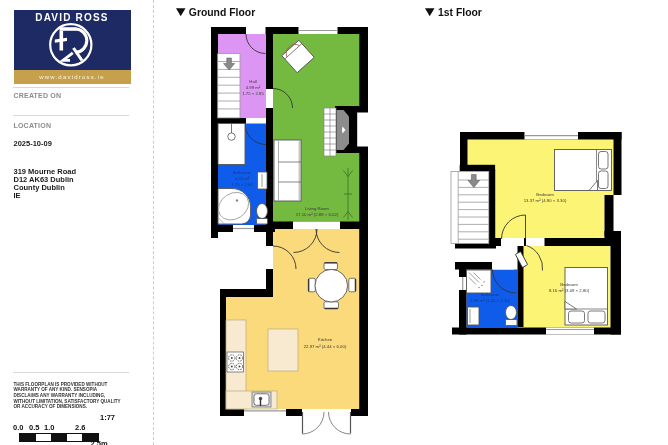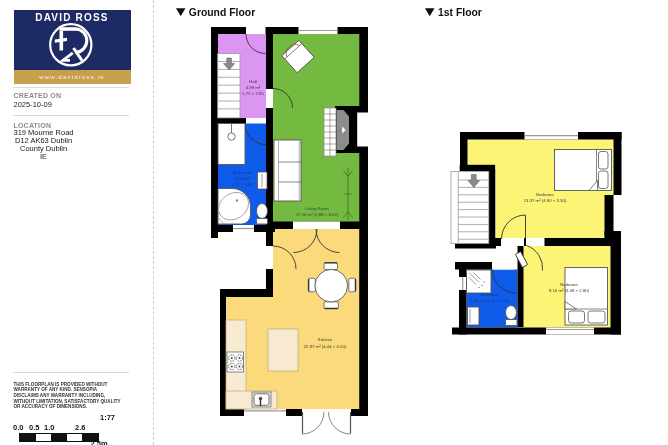--- a/index.html
+++ b/index.html
@@ -1,21 +1,21 @@
 <!DOCTYPE html>
 <html><head>
 <meta charset="utf-8">
 <style>
   html,body{margin:0;padding:0;}
   body{width:668px;height:445px;position:relative;background:#fff;
        font-family:"Liberation Sans", sans-serif;overflow:hidden;}
   .abs{position:absolute;}
   .divider{position:absolute;left:13px;width:116px;height:1px;background:#d9d9d9;}
   .graybold{color:#8c8c8c;font-weight:bold;font-size:7px;letter-spacing:.2px;}
-  .blackbold{color:#1a1a1a;font-weight:normal;font-size:7.5px;}
+  .blackbold{color:#1a1a1a;font-weight:bold;font-size:7.5px;margin-top:39px;}
 </style>
 </head>
 <body>
 
   <div class="abs" style="left:13.5px;top:10px;width:101px;height:74px;">
     <div class="abs" style="left:0;top:0;width:117px;height:60px;background:#1e2a63;"></div>
     <div class="abs" style="left:0;top:60px;width:117px;height:14px;background:#c7a04b;"></div>
     <div class="abs" style="left:0;top:1.8px;width:117px;text-align:center;color:#fff;font-weight:bold;font-size:10px;letter-spacing:1.2px;">DAVID ROSS</div>
     <svg class="abs" style="left:0;top:0;" width="117" height="74" viewBox="0 0 117 74">
       <circle cx="56.8" cy="34.8" r="20.6" fill="none" stroke="#fff" stroke-width="2.2"></circle>
@@ -32,21 +32,21 @@
     </svg>
     <div class="abs" style="left:0;top:63.5px;width:117px;text-align:center;color:rgba(255,255,255,.88);font-size:6px;letter-spacing:1.2px;">www.davidross.ie</div>
   </div>
 
   <div class="divider" style="top:86.5px;"></div>
   <div class="abs graybold" style="left:13.5px;top:92px;">CREATED ON</div>
   <div class="abs blackbold" style="left:13.5px;top:99.5px;">2025-10-09</div>
 
   <div class="divider" style="top:114.5px;"></div>
   <div class="abs graybold" style="left:13.5px;top:121.5px;">LOCATION</div>
-  <div class="abs blackbold" style="left:13.5px;top:129px;line-height:8px;text-align:center;">319 Mourne Road<br>D12 AK63 Dublin<br>County Dublin<br>IE</div>
+  <div class="abs blackbold" style="left:13.5px;top:129px;line-height:8px;">319 Mourne Road<br>D12 AK63 Dublin<br>County Dublin<br>IE</div>
 
   <div class="divider" style="top:372px;"></div>
   <div class="abs" style="left:13.5px;top:381.5px;width:135px;color:#333;font-size:4.6px;line-height:5.7px;font-weight:bold;white-space:nowrap;">
     THIS FLOORPLAN IS PROVIDED WITHOUT<br>WARRANTY OF ANY KIND. SENSOPIA<br>DISCLAIMS ANY WARRANTY INCLUDING,<br>WITHOUT LIMITATION, SATISFACTORY QUALITY<br>OR ACCURACY OF DIMENSIONS.
   </div>
 
   <div class="abs" style="left:13px;top:423px;color:#111;font-weight:bold;font-size:7.5px;">
     <span class="abs" style="left:0px;">0.0</span>
     <span class="abs" style="left:16px;">0.5</span>
     <span class="abs" style="left:31px;text-align:right;">1.0</span>

